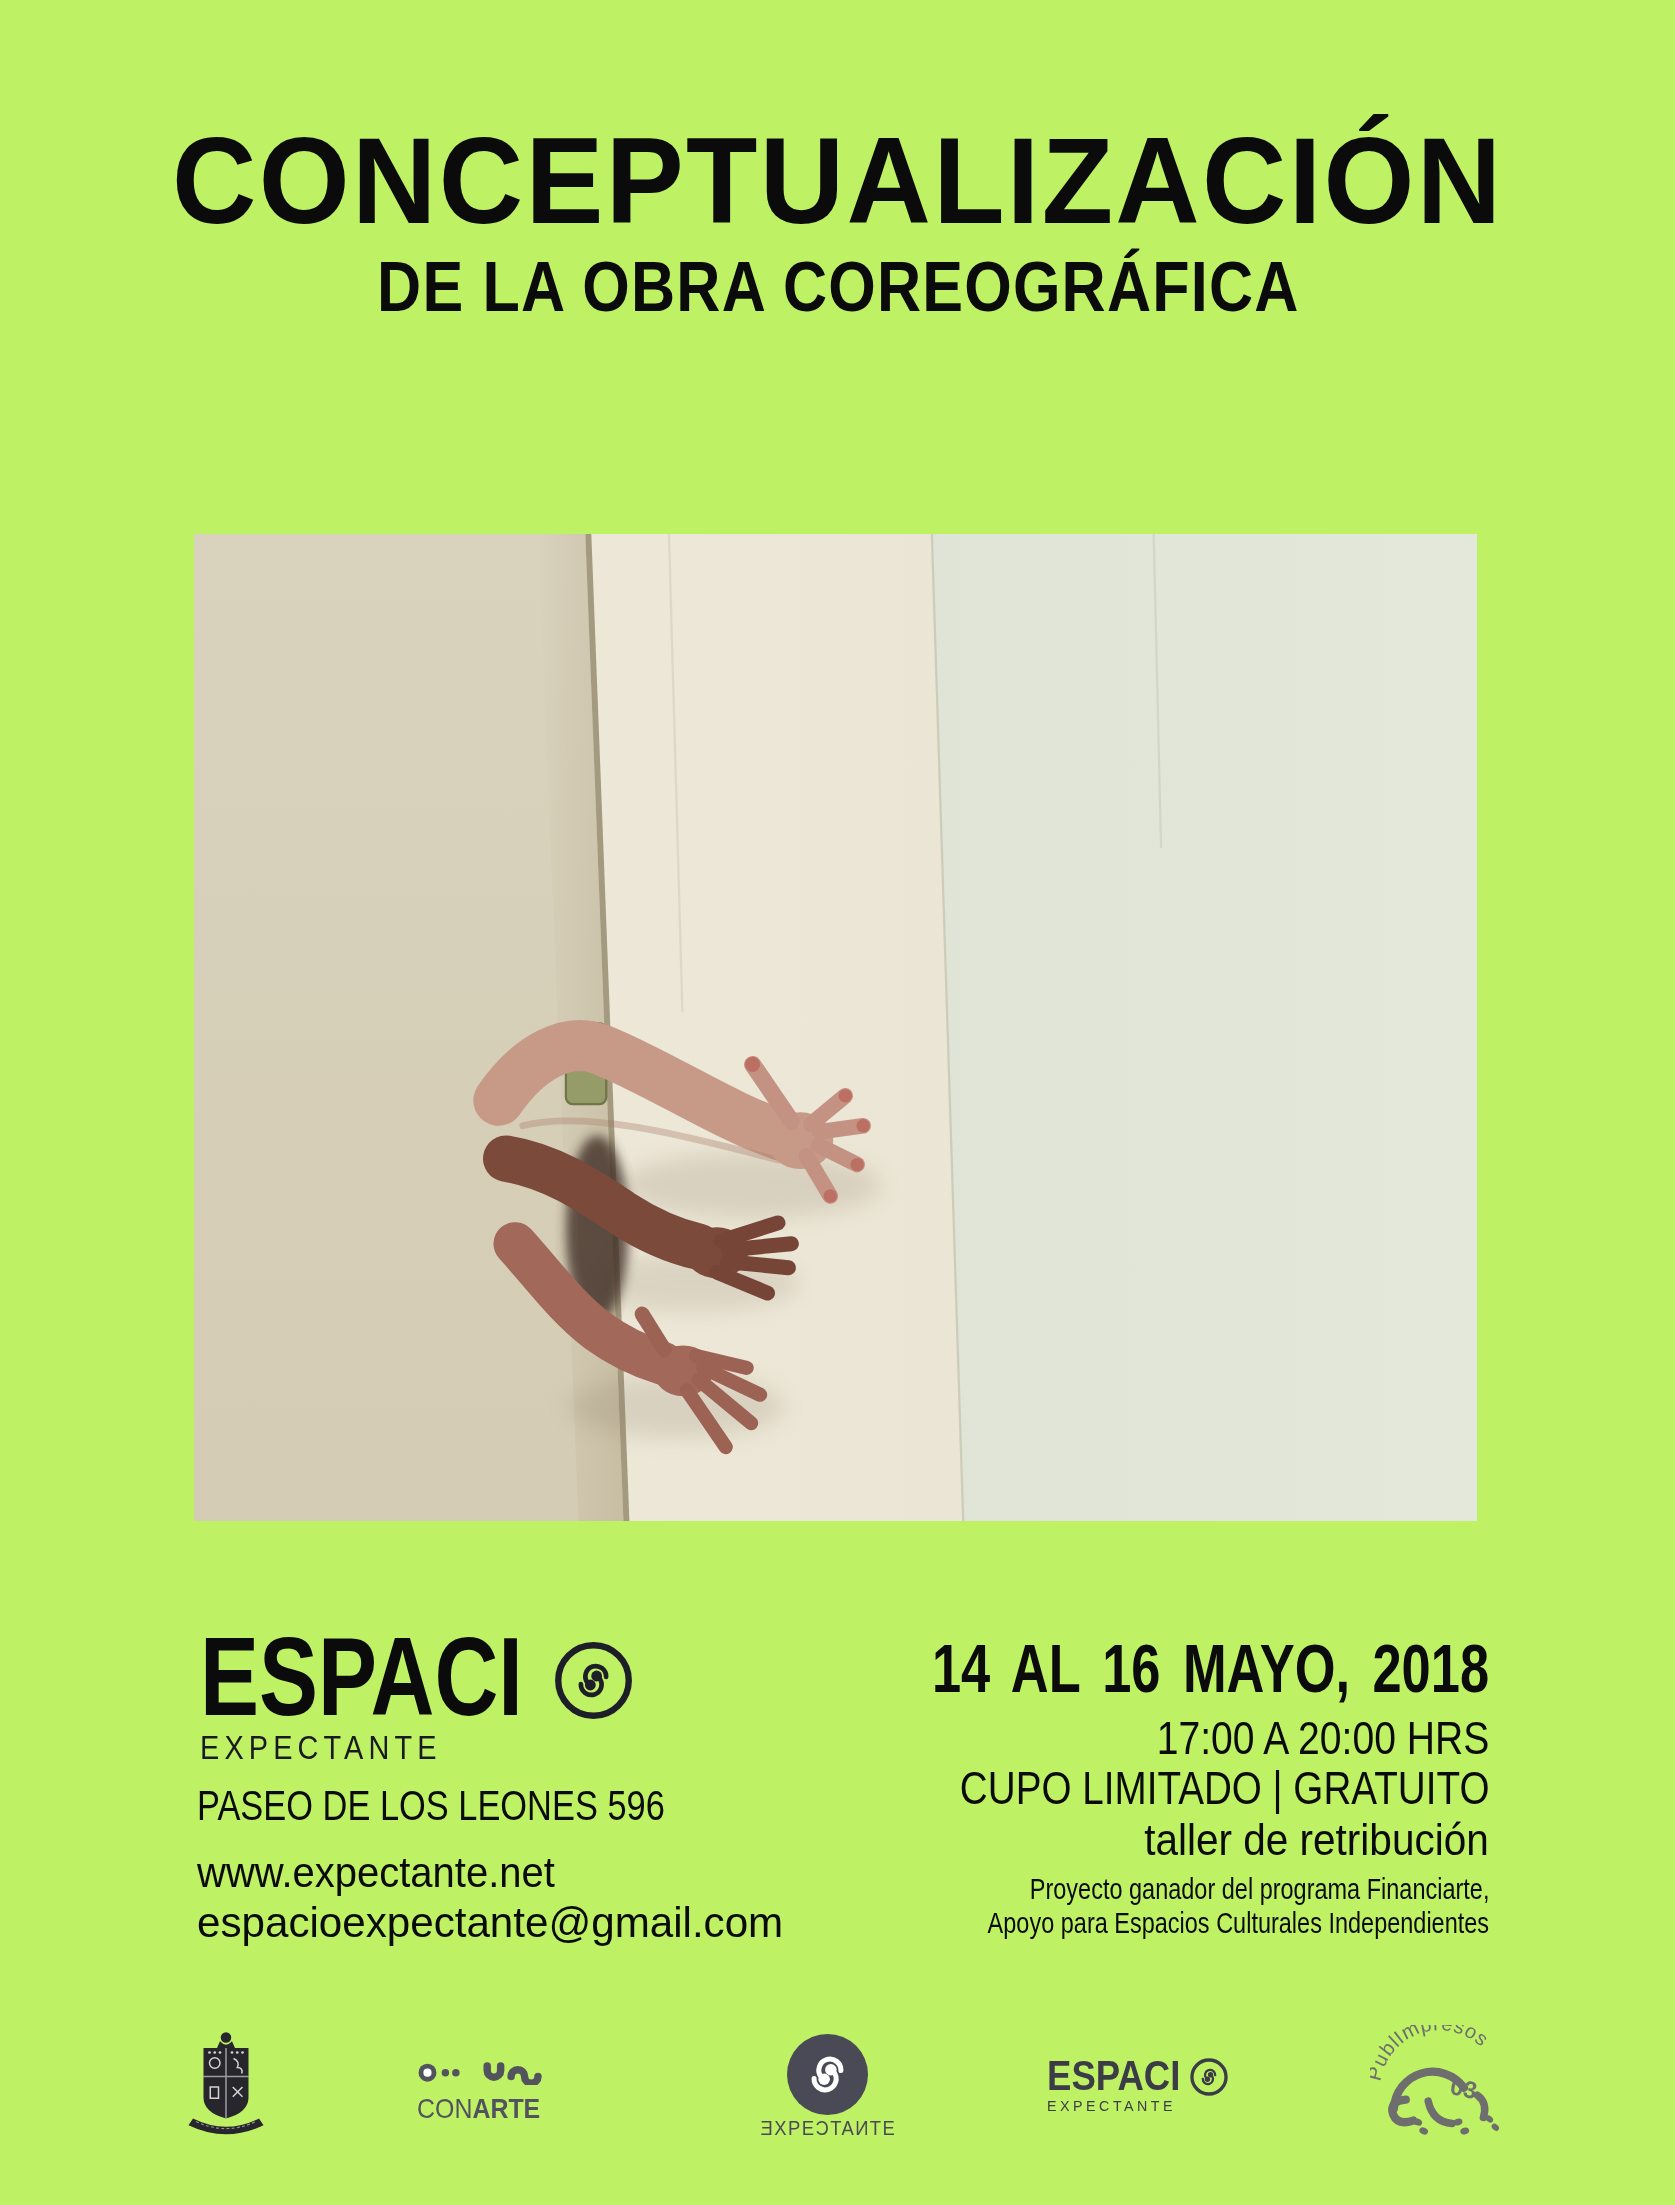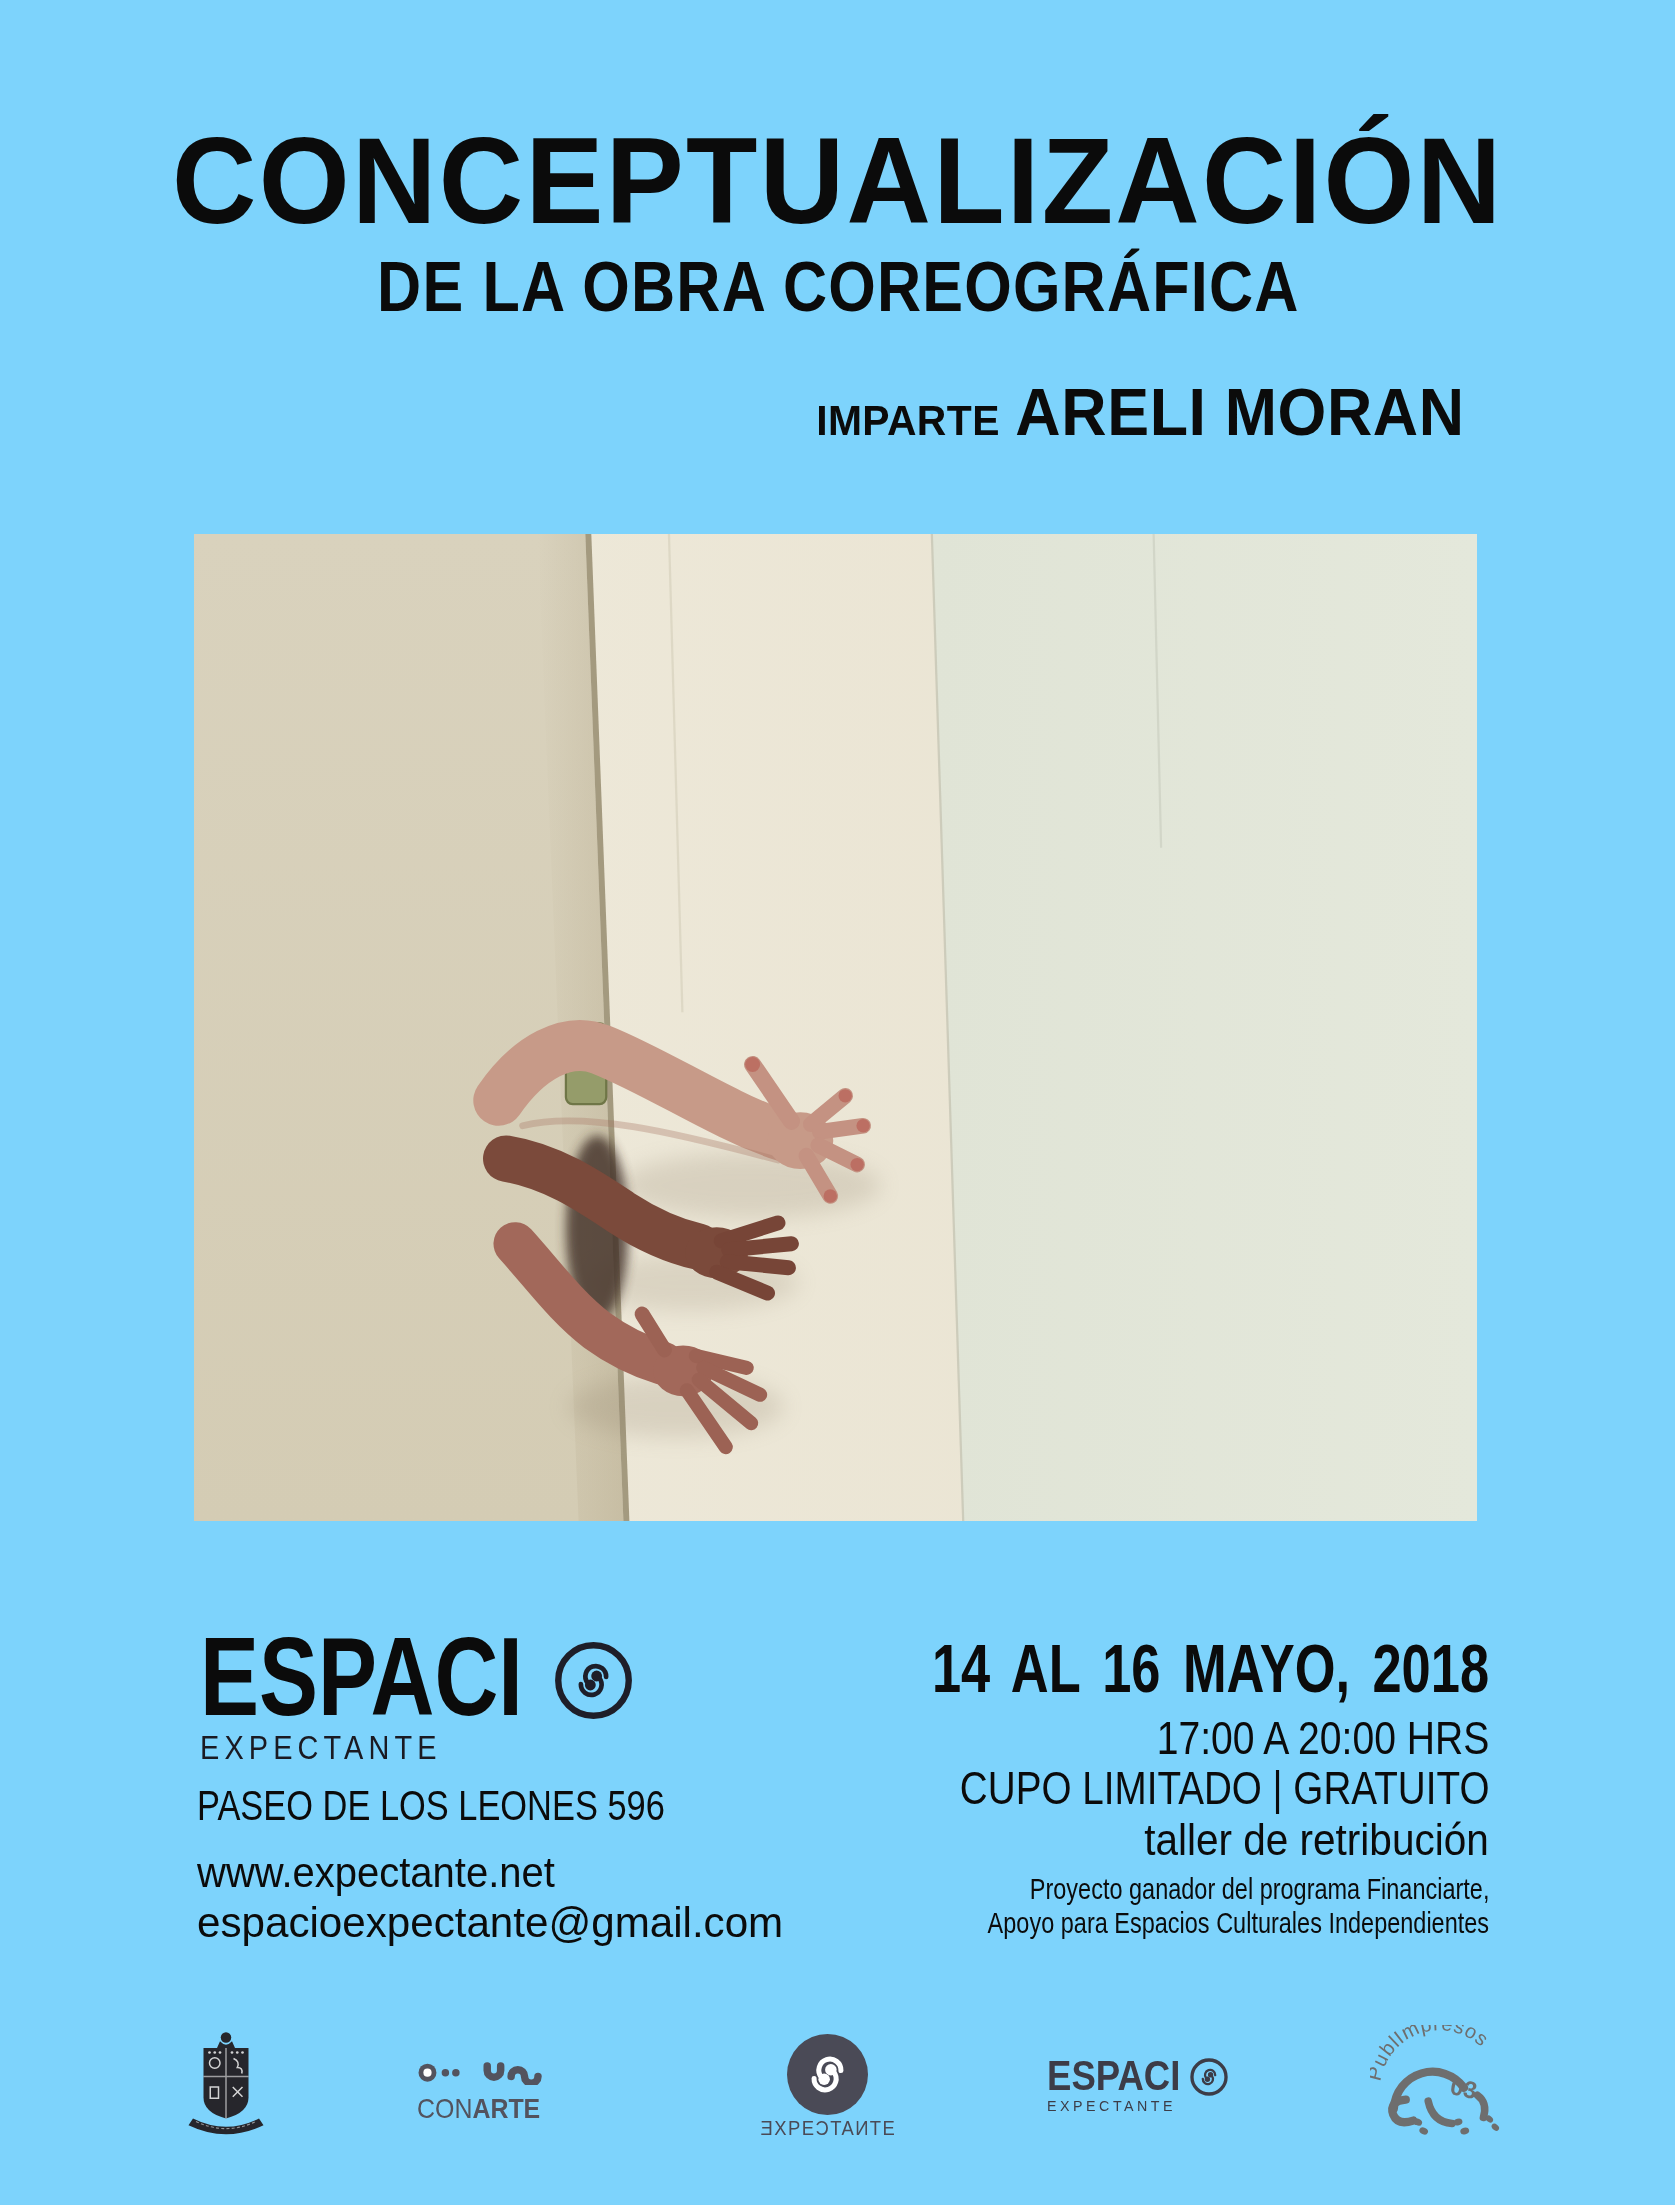--- a/index.html
+++ b/index.html
@@ -1,16 +1,16 @@
 <!DOCTYPE html>
 <html style="font-size:12px"><head>
 <meta charset="utf-8">
 <style>
   html,body{margin:0;padding:0;background:#ffffff;}
-  .poster{position:relative;width:1676px;height:2205px;background:#7dd3fc;overflow:hidden;
+  .poster{position:relative;width:1676px;height:2205px;background:#bef264;overflow:hidden;
           font-family:"Liberation Sans",sans-serif;color:#0b0b0b;}
   .abs{position:absolute;line-height:1;white-space:nowrap;}
   .sx{transform:scaleX(var(--sx,1));}
   .o-left{transform-origin:left top;}
   .o-right{transform-origin:right top;}
   .o-center{transform-origin:center top;}
 
   
   .title-line{left:0;width:1676px;text-align:center;font-weight:800;letter-spacing:.02em;}
   .title1{top:119px;font-size:123px;}
@@ -70,25 +70,20 @@
       </symbol>
     </defs>
   </svg>
 
   <div class="abs title-line title1">
     <span class="sx o-center" style="display:inline-block;--sx:.95">CONCEPTUALIZACIÓN</span>
   </div>
   <div class="abs title-line title2">
     <span class="sx o-center" style="display:inline-block;--sx:.86">DE LA OBRA COREOGRÁFICA</span>
   </div>
-  <div class="abs imparte-line">
-    <span class="sx o-right" style="display:inline-block;--sx:.95">
-      <span class="imparte-label">IMPARTE</span><span class="instructor">ARELI MORAN</span>
-    </span>
-  </div>
 
   <svg class="abs photo" viewBox="0 0 1718 1321" preserveAspectRatio="none" role="img">
     <defs>
       <linearGradient id="gWallL" x1="0" y1="0" x2="0" y2="1">
         <stop offset="0" stop-color="#d9d2bd"></stop>
           <stop offset="1" stop-color="#d4ccb4"></stop>
       </linearGradient>
       <linearGradient id="gDoor" x1="0" y1="0" x2="1" y2="0">
         <stop offset="0" stop-color="#efeadb"></stop>
           <stop offset="1" stop-color="#e8e2d0"></stop>

